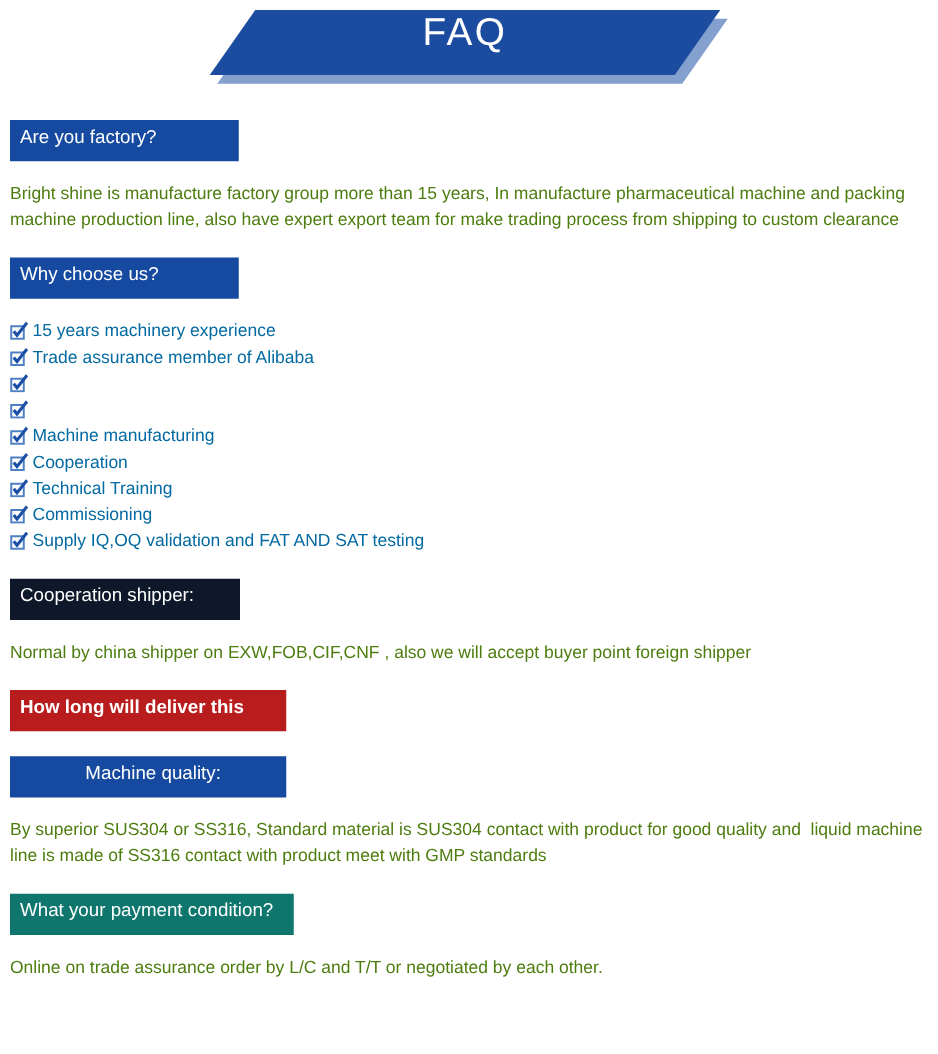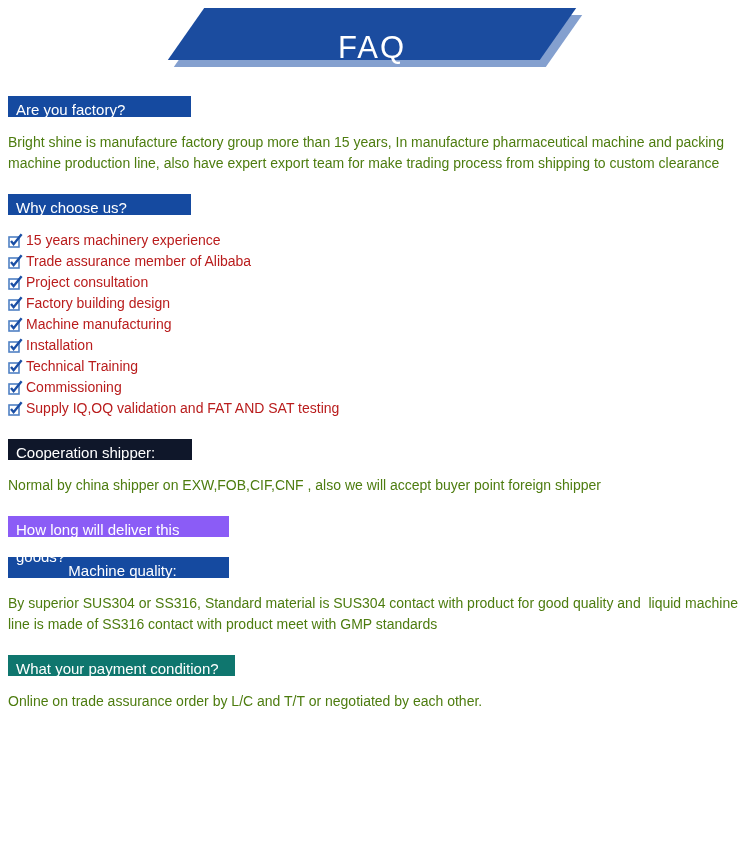--- a/index.html
+++ b/index.html
@@ -14,42 +14,42 @@
   .banner-wrap { position:relative; height:70px; margin-bottom:26px; }
   .banner-shadow {
     position:absolute; left:192px; top:15px; width:372px; height:52px;
     transform:skewX(-35deg);
   }
   .banner-main {
     position:absolute; left:186px; top:8px; width:372px; height:52px;
     transform:skewX(-35deg);
   }
   .banner-title {
-    position:absolute; left:186px; top:22px; width:372px; height:52px;
+    position:absolute; left:186px; top:0; width:372px; height:52px;
     line-height:52px; text-align:center;
     color:#ffffff; font-size:31px; letter-spacing:2px;
   }
 
   
   .content { padding:0 5px 30px 8px; }
   .section { margin-bottom:20px; }
   .section-heading {
     color:#ffffff; font-size:15px;
-    height:21px; line-height:27px;
+    height:33px; line-height:27px;
     padding-left:8px; box-sizing:border-box;
     margin:0 0 15px 0;
   }
   .paragraph {
     margin:0; font-size:14px; line-height:21px;
     color:#4d7c0f; white-space:pre-wrap;
   }
   .checklist { list-style:none; margin:2px 0 0 0; padding:0; }
   .checklist li {
     font-size:14px; line-height:21px; height:21px;
-    display:flex; align-items:center; color:#b91c1c;
+    display:flex; align-items:center; color:#0369a1;
   }
   .check-icon { width:15px; height:15px; margin-right:3px; flex:0 0 auto; }
 </style>
 </head>
 <body>
 
 <div class="banner-wrap">
   <div class="banner-shadow" style="background: rgb(132, 160, 207);"></div>
   <div class="banner-main" style="background: rgb(27, 76, 159);"></div>
   <div class="banner-title">FAQ</div>
@@ -75,42 +75,40 @@
               <rect x="1" y="4" width="10" height="10" fill="#ffffff" stroke="#4f80c4" stroke-width="1.6"></rect>
               <path d="M3 8 L5.6 11.2 L13.6 1.2" fill="none" stroke="#1b4fa5" stroke-width="2.4"></path>
             </svg></span>
           <span>Trade assurance member of Alibaba</span>
         </li>
         <li>
           <span class="check-icon"><svg viewBox="0 0 15 15" width="15" height="15">
               <rect x="1" y="4" width="10" height="10" fill="#ffffff" stroke="#4f80c4" stroke-width="1.6"></rect>
               <path d="M3 8 L5.6 11.2 L13.6 1.2" fill="none" stroke="#1b4fa5" stroke-width="2.4"></path>
             </svg></span>
-          <span>Project consultation</span>
         </li>
         <li>
           <span class="check-icon"><svg viewBox="0 0 15 15" width="15" height="15">
               <rect x="1" y="4" width="10" height="10" fill="#ffffff" stroke="#4f80c4" stroke-width="1.6"></rect>
               <path d="M3 8 L5.6 11.2 L13.6 1.2" fill="none" stroke="#1b4fa5" stroke-width="2.4"></path>
             </svg></span>
-          <span>Factory building design</span>
         </li>
         <li>
           <span class="check-icon"><svg viewBox="0 0 15 15" width="15" height="15">
               <rect x="1" y="4" width="10" height="10" fill="#ffffff" stroke="#4f80c4" stroke-width="1.6"></rect>
               <path d="M3 8 L5.6 11.2 L13.6 1.2" fill="none" stroke="#1b4fa5" stroke-width="2.4"></path>
             </svg></span>
           <span>Machine manufacturing</span>
         </li>
         <li>
           <span class="check-icon"><svg viewBox="0 0 15 15" width="15" height="15">
               <rect x="1" y="4" width="10" height="10" fill="#ffffff" stroke="#4f80c4" stroke-width="1.6"></rect>
               <path d="M3 8 L5.6 11.2 L13.6 1.2" fill="none" stroke="#1b4fa5" stroke-width="2.4"></path>
             </svg></span>
-          <span>Installation</span>
+          <span>Cooperation</span>
         </li>
         <li>
           <span class="check-icon"><svg viewBox="0 0 15 15" width="15" height="15">
               <rect x="1" y="4" width="10" height="10" fill="#ffffff" stroke="#4f80c4" stroke-width="1.6"></rect>
               <path d="M3 8 L5.6 11.2 L13.6 1.2" fill="none" stroke="#1b4fa5" stroke-width="2.4"></path>
             </svg></span>
           <span>Technical Training</span>
         </li>
         <li>
           <span class="check-icon"><svg viewBox="0 0 15 15" width="15" height="15">
@@ -126,21 +124,21 @@
             </svg></span>
           <span>Supply IQ,OQ validation and FAT AND SAT testing</span>
         </li>
       </ul>
     </div>
     <div class="section">
       <div class="section-heading" style="width: 184px; background: #0f172a;">Cooperation shipper:</div>
       <p class="paragraph">Normal by china shipper on EXW,FOB,CIF,CNF , also we will accept buyer point foreign shipper</p>
     </div>
     <div class="section">
-      <div class="section-heading" style="width: 221px; background: #8b5cf6;">How long will deliver this goods?</div>
+      <div class="section-heading" style="width: 221px; background: #b91c1c; font-weight: bold;">How long will deliver this goods?</div>
     </div>
     <div class="section">
       <div class="section-heading" style="width: 221px; background: rgb(21, 74, 160); text-align: center;">Machine quality:</div>
       <p class="paragraph">By superior SUS304 or SS316, Standard material is SUS304 contact with product for good quality and  liquid machine line is made of SS316 contact with product meet with GMP standards</p>
     </div>
     <div class="section">
       <div class="section-heading" style="width: 227px; background: #0f766e;">What your payment condition?</div>
       <p class="paragraph">Online on trade assurance order by L/C and T/T or negotiated by each other.</p>
     </div>
   </div>

